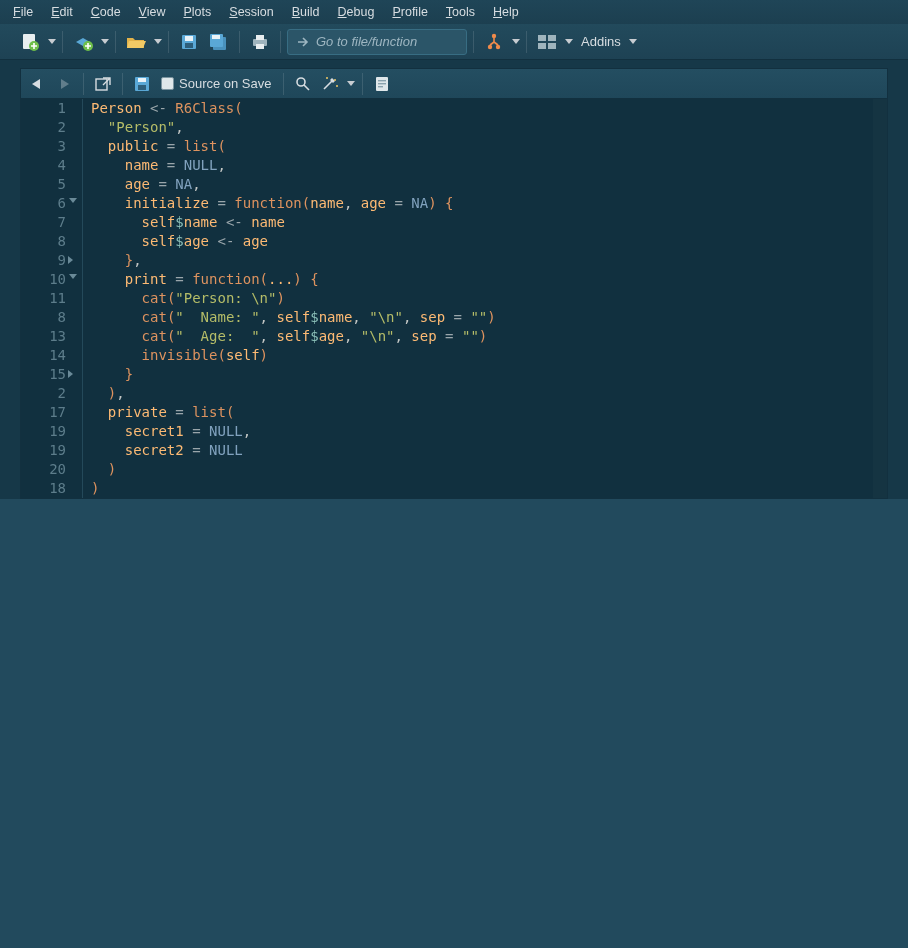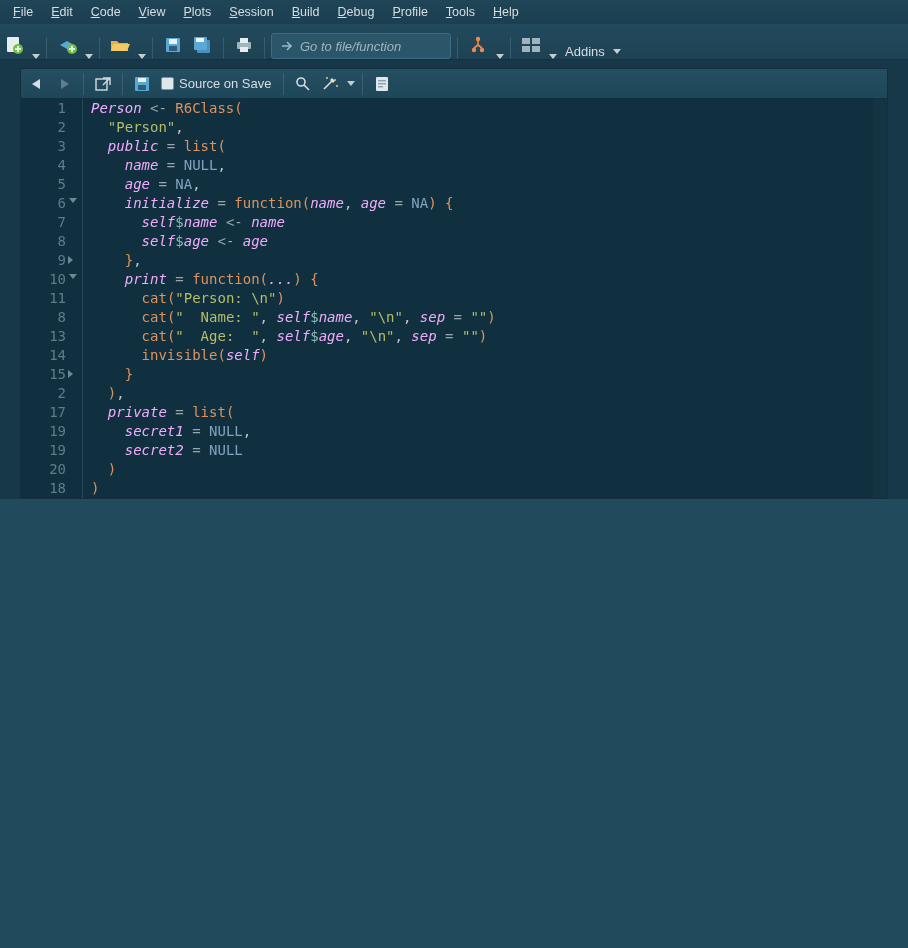--- a/index.html
+++ b/index.html
@@ -22,22 +22,22 @@
   .menubar .menu-item {
     padding: 1px 9px;
     cursor: default;
   }
   .menubar .menu-item .ul { text-decoration: underline; }
   
   .toolbar {
     height: 36px;
     background: linear-gradient(#224a5c, #1e4254);
     border-bottom: 1px solid #12303f;
-    display: flex; align-items: flex-end;
-    padding: 0 0;
+    display: flex; align-items: center;
+    padding: 0 16px;
     gap: 2px;
   }
   .tb-btn {
     height: 28px; min-width: 28px;
     display: inline-flex; align-items: center; justify-content: center;
     border-radius: 3px;
     padding: 0 3px;
     position: relative;
   }
   .tb-btn svg { display: block; }
@@ -149,21 +149,21 @@
     top: 5px;
   }
   .code {
     flex: 1;
     padding-left: 8px;
     white-space: pre;
     color: #aeb8bd;
   }
   .code .ln { height: 19px; }
   
-  .t-id  { color: #f0abfc; font-style: italic; }
+  .t-id  { color: #fdba74; }
   .t-fun { color: #de935f; }
   .t-op  { color: #9aa6ab; }
   .t-str { color: #b5bd68; }
   .t-con { color: #81a2be; }
   .t-p   { color: #de935f; }  
   .t-pun { color: #c5c8c6; }
   .t-dollar { color: #8abeb7; }
   
   .vscroll {
     position:absolute; right:0; top:0; bottom:0; width:14px;

